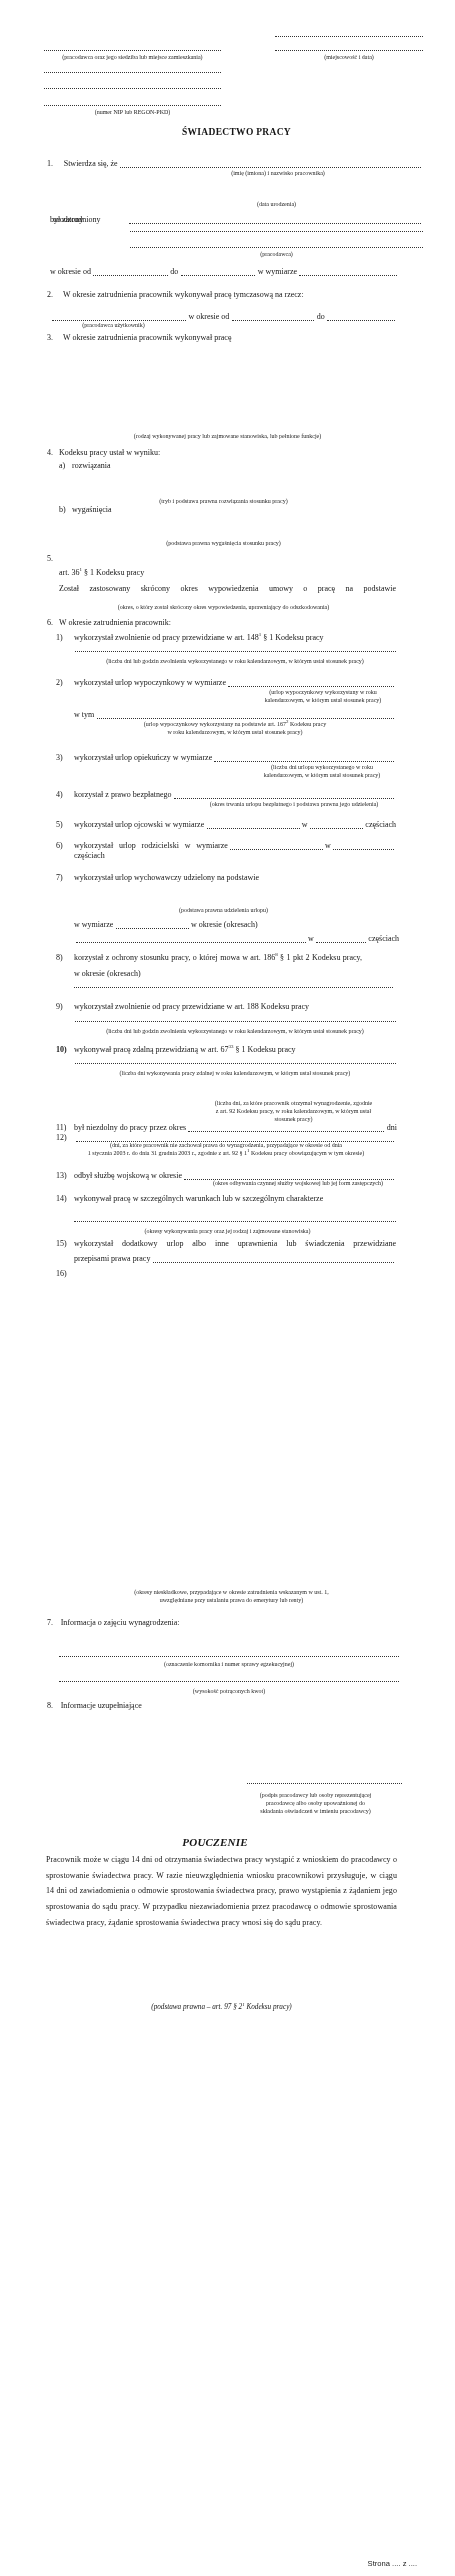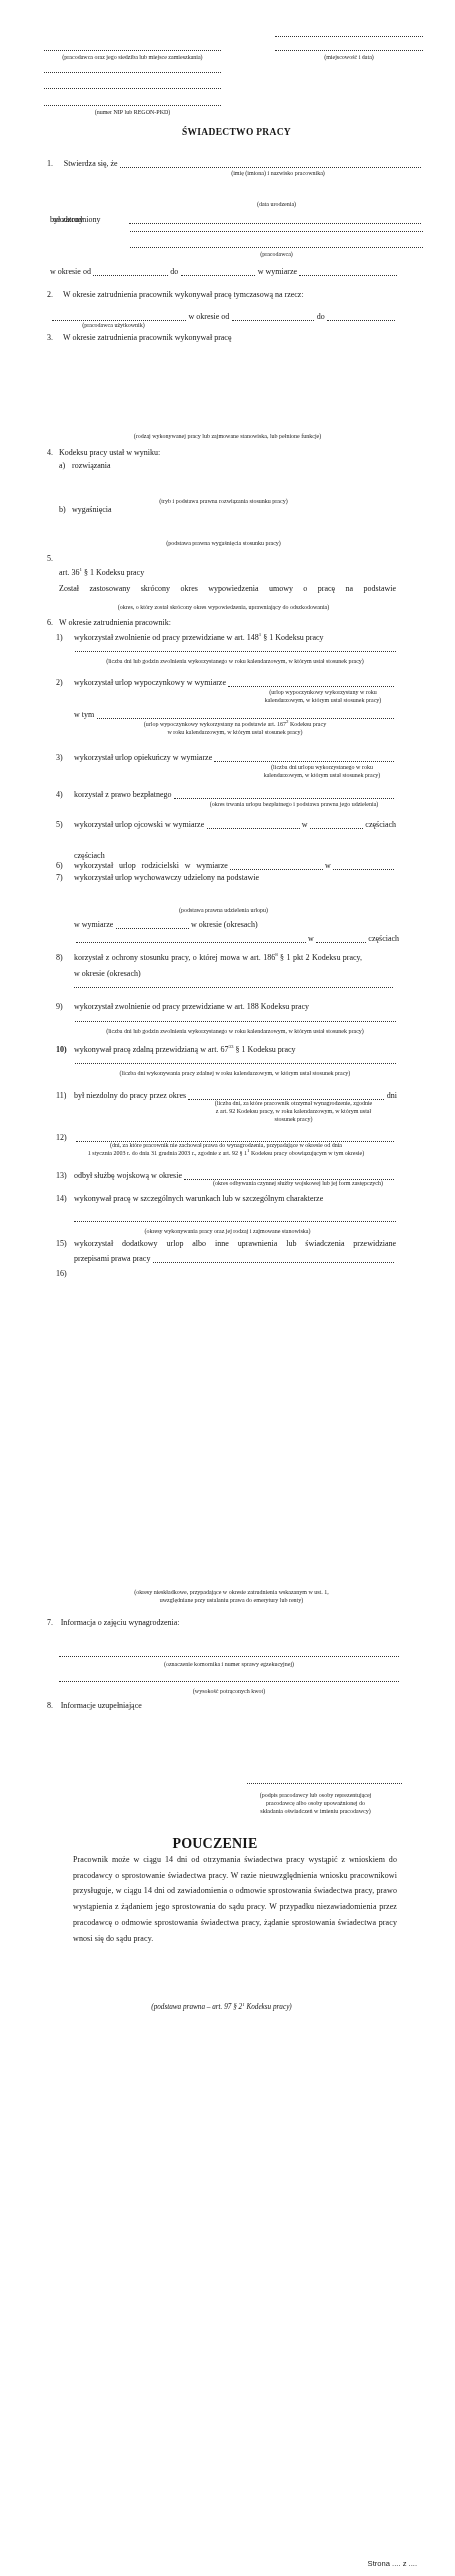--- a/index.html
+++ b/index.html
@@ -9,21 +9,21 @@
   .tx{position:absolute;font-size:8px;line-height:10px;white-space:nowrap;}
   .blk{position:absolute;font-size:8px;line-height:10px;}
   .mk{flex:0 0 auto;}
   .ld{flex:1 1 auto;min-width:7.6px;align-self:flex-end;margin:0 2.3px 1.5px 2.3px;border-bottom:1.2px dotted #333;height:0;}
   .rule{position:absolute;height:0;border-bottom:1.2px dotted #333;}
   .cap{position:absolute;font-size:6px;line-height:8.3px;color:#1d1d1d;text-align:center;}
   .capblk{position:absolute;font-size:6px;line-height:8px;color:#1d1d1d;text-align:center;}
   .title{position:absolute;font-size:9.5px;font-weight:bold;letter-spacing:0.3px;text-align:center;}
   .jl{text-align:justify;text-align-last:justify;white-space:normal;}
   sup{font-size:5px;line-height:0;}
-  .just{position:absolute;font-size:8px;line-height:15.7px;letter-spacing:0.1px;text-align:justify;margin-left:27px;}
+  .just{position:absolute;font-size:8px;line-height:15.7px;letter-spacing:0.1px;text-align:justify;}
   .foot{position:absolute;font-family:"Liberation Sans","DejaVu Sans",sans-serif;font-size:7.6px;color:#222;}
   .it{font-style:italic;}
 </style>
 </head>
 <body>
 
 <div class="page">
 
   <div class="rule" style="top:36px;left:275px;right:32px;"></div>
   <div class="rule" style="top:50px;left:275px;right:32px;"></div>
@@ -160,21 +160,21 @@
     <span class="mk" style="width:18px;">5)</span>
       <span>wykorzystał urlop ojcowski w wymiarze</span>
       <span class="ld" style="flex:1.4;"></span>
       <span>w</span>
       <span class="ld" style="flex:0.8;"></span>
       <span>częściach</span>
   </div>
 
   <div class="ln" style="top:841px;left:56px;right:59px;">
     <span class="mk" style="width:18px;">6)</span>
-      <span style="word-spacing:3.8px;margin-top:20px;">wykorzystał urlop rodzicielski w wymiarze</span>
+      <span style="word-spacing:3.8px;">wykorzystał urlop rodzicielski w wymiarze</span>
       <span class="ld" style="flex:1.3;"></span>
       <span>w</span>
       <span class="ld" style="flex:0.85;"></span>
   </div>
   <div class="tx" style="top:851px;left:74px;">częściach</div>
 
   <div class="ln" style="top:873px;left:56px;right:32px;">
     <span class="mk" style="width:18px;">7)</span>
       <span>wykorzystał urlop wychowawczy udzielony na podstawie</span>
   </div>
@@ -206,21 +206,21 @@
   <div class="cap" style="top:1027px;left:74px;right:59px;">(liczba dni lub godzin zwolnienia wykorzystanego w roku kalendarzowym, w którym ustał stosunek pracy)</div>
 
   <div class="ln" style="top:1045px;left:56px;right:32px;">
     <span class="mk" style="width:18px;font-weight:bold;">10)</span>
       <span><span>wykonywał pracę zdalną przewidzianą w art. 67</span><sup>33</sup><span> § 1 Kodeksu pracy</span></span>
   </div>
   <div class="rule" style="top:1063px;left:75px;right:59px;"></div>
   <div class="cap" style="top:1069px;left:74px;right:59px;">(liczba dni wykonywania pracy zdalnej w roku kalendarzowym, w którym ustał stosunek pracy)</div>
 
   <div class="ln" style="top:1091px;left:56px;right:58px;">
-    <span class="mk" style="width:18px;">11)</span>
+    <span class="mk" style="width:18px;margin-top:32px;">11)</span>
       <span>był niezdolny do pracy przez okres</span>
       <span class="ld"></span>
       <span>dni</span>
   </div>
   <div class="capblk" style="top:1099px;left:200px;right:68px;">
     <div>(liczba dni, za które pracownik otrzymał wynagrodzenie, zgodnie</div>
     <div>z art. 92 Kodeksu pracy, w roku kalendarzowym, w którym ustał</div>
     <div>stosunek pracy)</div>
   </div>
 
@@ -274,21 +274,21 @@
       <span>Informacje uzupełniające</span>
   </div>
 
   <div class="rule" style="top:1783px;left:247px;right:53px;"></div>
   <div class="capblk" style="top:1791px;left:240px;right:64px;">
     <div>(podpis pracodawcy lub osoby reprezentującej</div>
     <div>pracodawcę albo osoby upoważnionej do</div>
     <div>składania oświadczeń w imieniu pracodawcy)</div>
   </div>
 
-  <div class="title" style="top:1836px;left:33px;right:58px;font-size:14px;letter-spacing:0.2px;">POUCZENIE</div>
+  <div class="title" style="top:1836px;left:33px;right:58px;font-size:11px;letter-spacing:0.2px;font-style:italic;">POUCZENIE</div>
   <div class="just" style="top:1852px;left:46px;right:58px;">Pracownik może w ciągu 14 dni od otrzymania świadectwa pracy wystąpić z wnioskiem do pracodawcy o sprostowanie świadectwa pracy. W razie nieuwzględnienia wniosku pracownikowi przysługuje, w ciągu 14 dni od zawiadomienia o odmowie sprostowania świadectwa pracy, prawo wystąpienia z żądaniem jego sprostowania do sądu pracy. W&nbsp;przypadku niezawiadomienia przez pracodawcę o odmowie sprostowania świadectwa pracy, żądanie sprostowania świadectwa pracy wnosi się do sądu pracy.</div>
   <div class="tx it" style="top:2002px;left:46px;right:58px;text-align:center;font-size:7.2px;">
     <span>(podstawa prawna – art. 97 § 2</span><sup>1</sup><span> Kodeksu pracy)</span>
   </div>
 
   <div class="foot" style="top:2559px;right:38px;">Strona .... z ....</div>
 
 </div>
 
 

